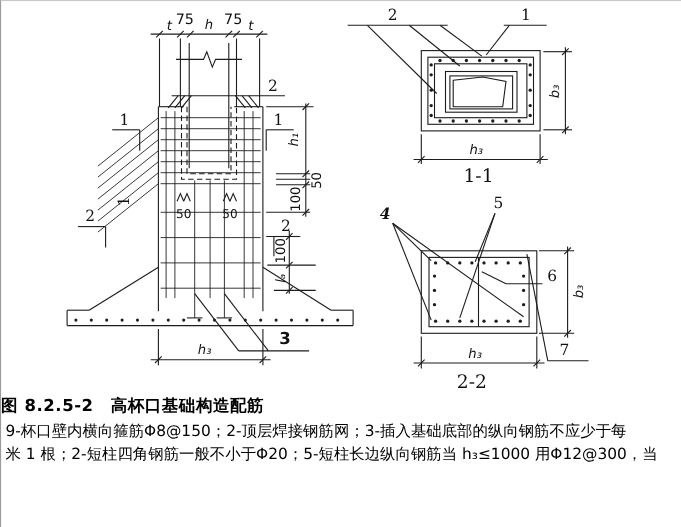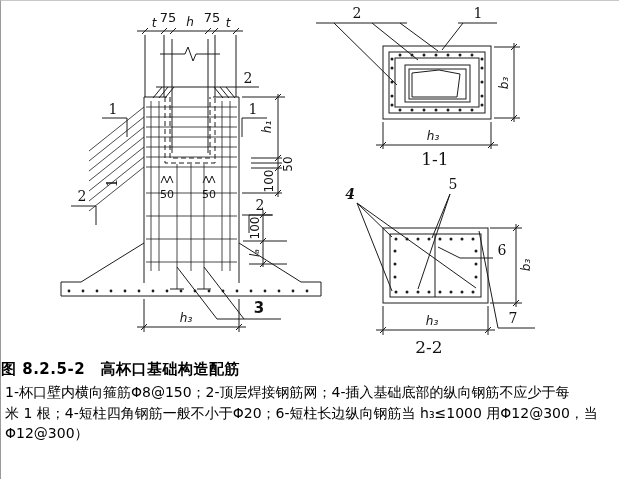--- a/index.html
+++ b/index.html
@@ -332,18 +332,17 @@
       <line x1="484" y1="332" x2="490" y2="326"></line>
       <text class="dim anchor-mid" x="431" y="324">h₃</text>
     </g>
     <text class="sectitle anchor-mid" x="428" y="352">2-2</text>
   </g>
 </svg>
 
 <div id="caption">图 8.2.5-2　高杯口基础构造配筋</div>
 
 <div id="notes">
-  <div class="note-line">1-杯口壁内横向箍筋Φ8@150；2-顶层焊接钢筋网；4-插入基础底部的纵向钢筋不应少于每</div>
-  <div class="note-line">米 1 根；4-短柱四角钢筋一般不小于Φ20；6-短柱长边纵向钢筋当 h₃≤1000 用Φ12@300，当</div>
-  <div class="note-line">Φ12@300）</div>
+  <div class="note-line">9-杯口壁内横向箍筋Φ8@150；2-顶层焊接钢筋网；3-插入基础底部的纵向钢筋不应少于每</div>
+  <div class="note-line">米 1 根；2-短柱四角钢筋一般不小于Φ20；5-短柱长边纵向钢筋当 h₃≤1000 用Φ12@300，当</div>
 </div>
 
 </div>
 
 </body></html>

